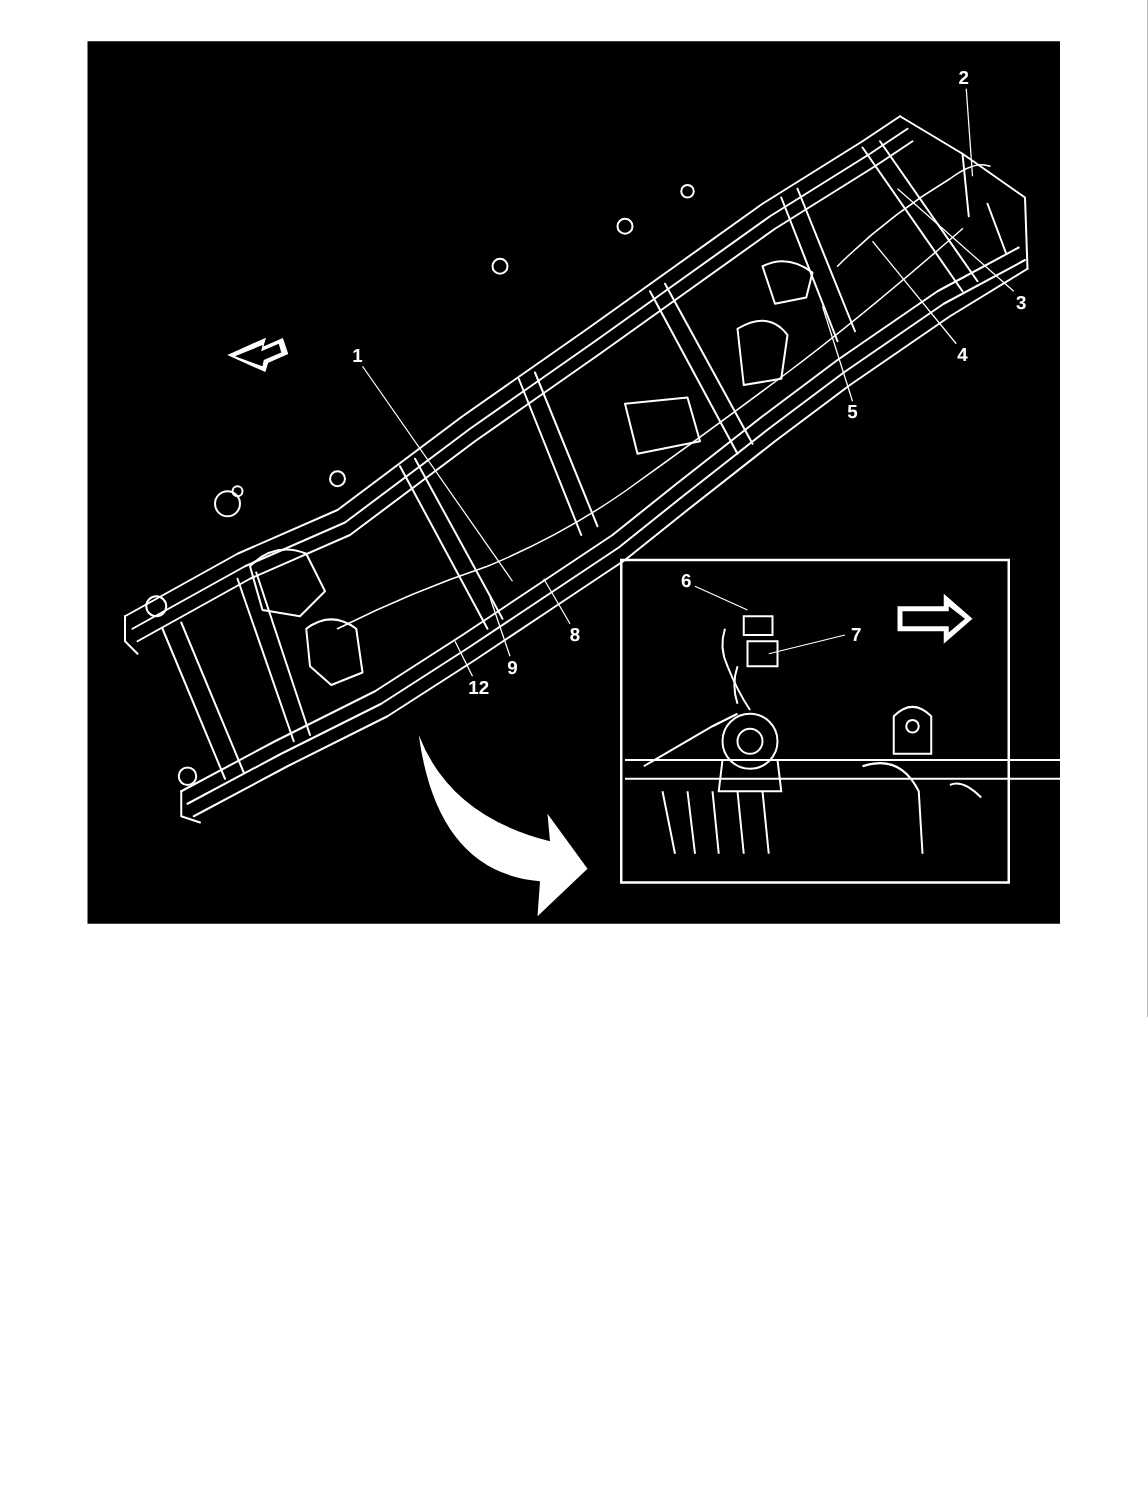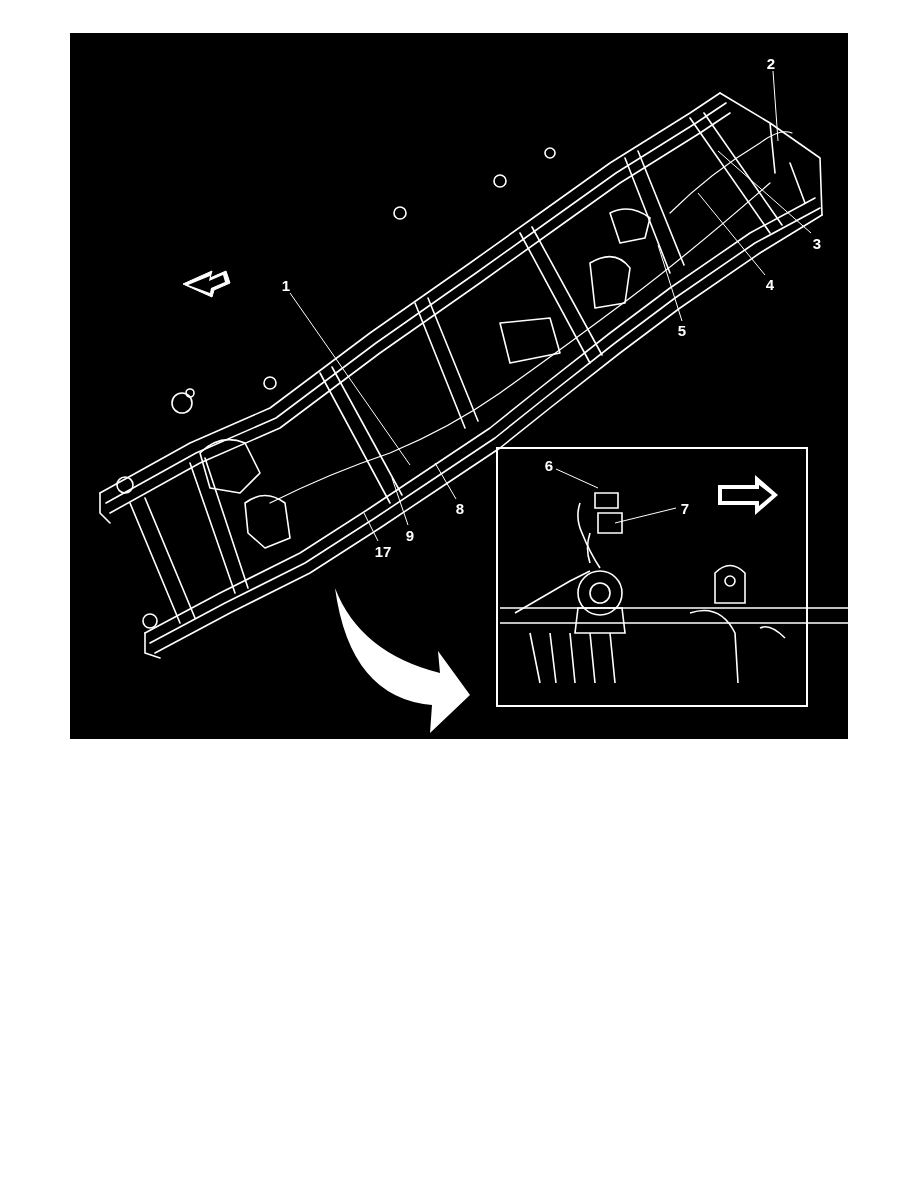--- a/index.html
+++ b/index.html
@@ -102,15 +102,15 @@
   <div id="callouts">
       <div class="callout" style="left: 216px; top: 252px;">1</div>
       <div class="callout" style="left: 701px; top: 30px;">2</div>
       <div class="callout" style="left: 747px; top: 210px;">3</div>
       <div class="callout" style="left: 700px; top: 251px;">4</div>
       <div class="callout" style="left: 612px; top: 297px;">5</div>
       <div class="callout" style="left: 479px; top: 432px;">6</div>
       <div class="callout" style="left: 615px; top: 475px;">7</div>
       <div class="callout" style="left: 390px; top: 475px;">8</div>
       <div class="callout" style="left: 340px; top: 502px;">9</div>
-      <div class="callout" style="left: 313px; top: 518px;">17</div>
+      <div class="callout" style="left: 313px; top: 518px;">12</div>
     </div>
 </div>
 
 </body></html>

